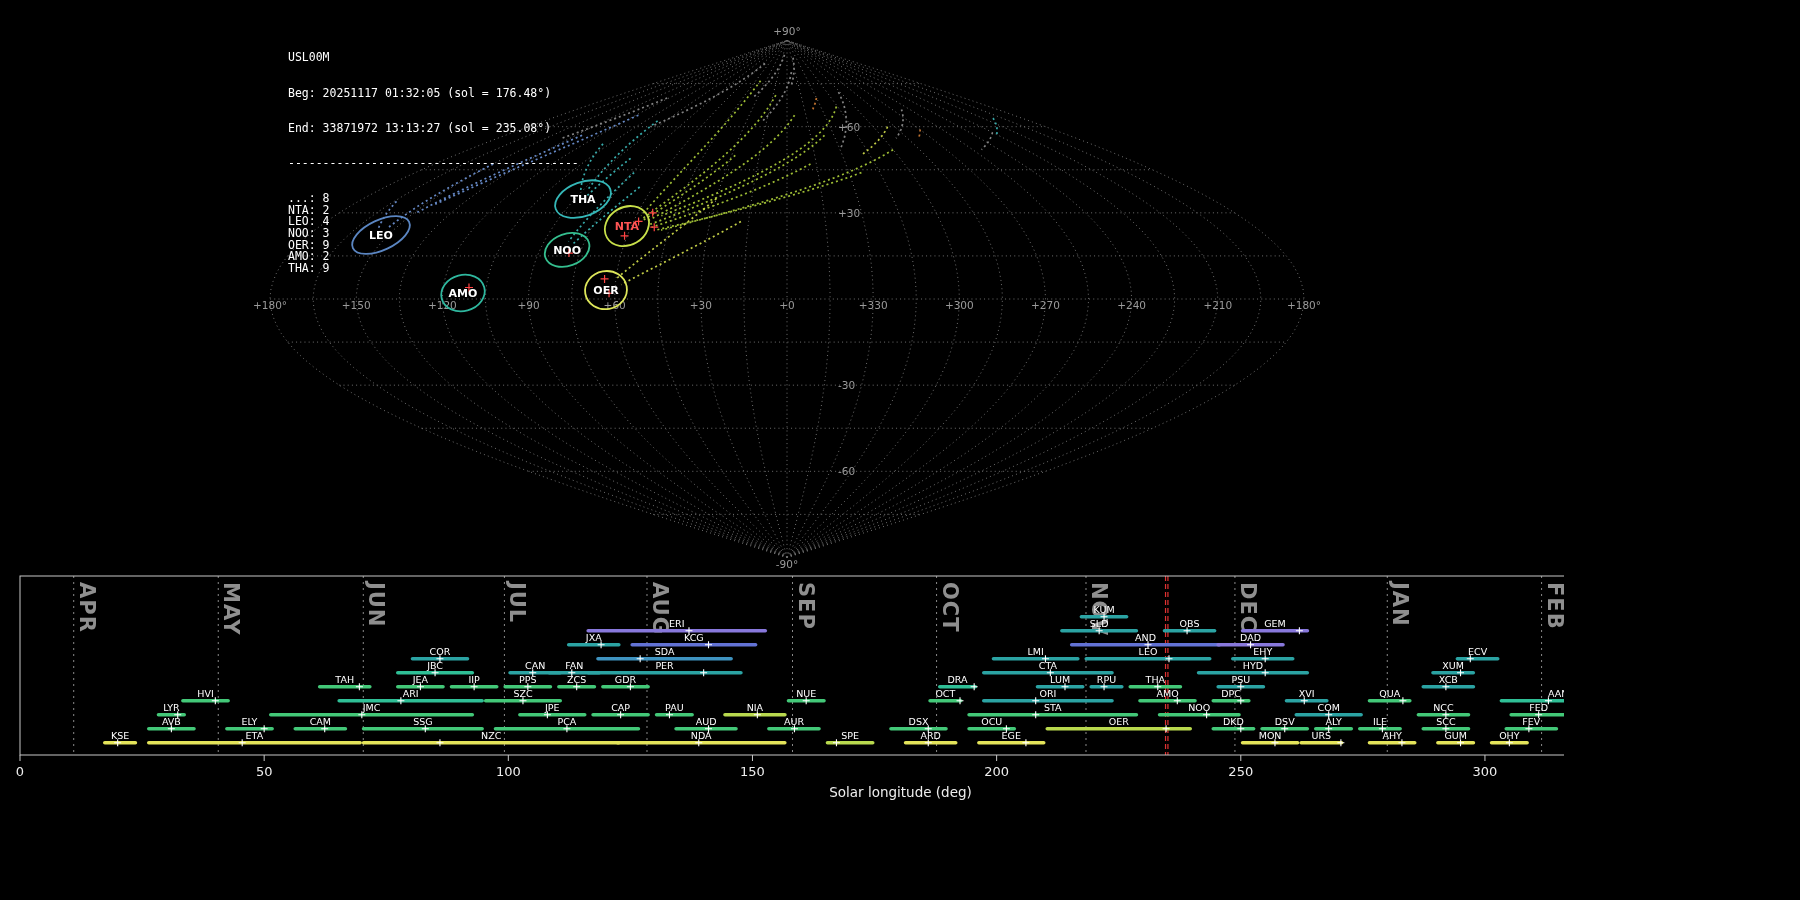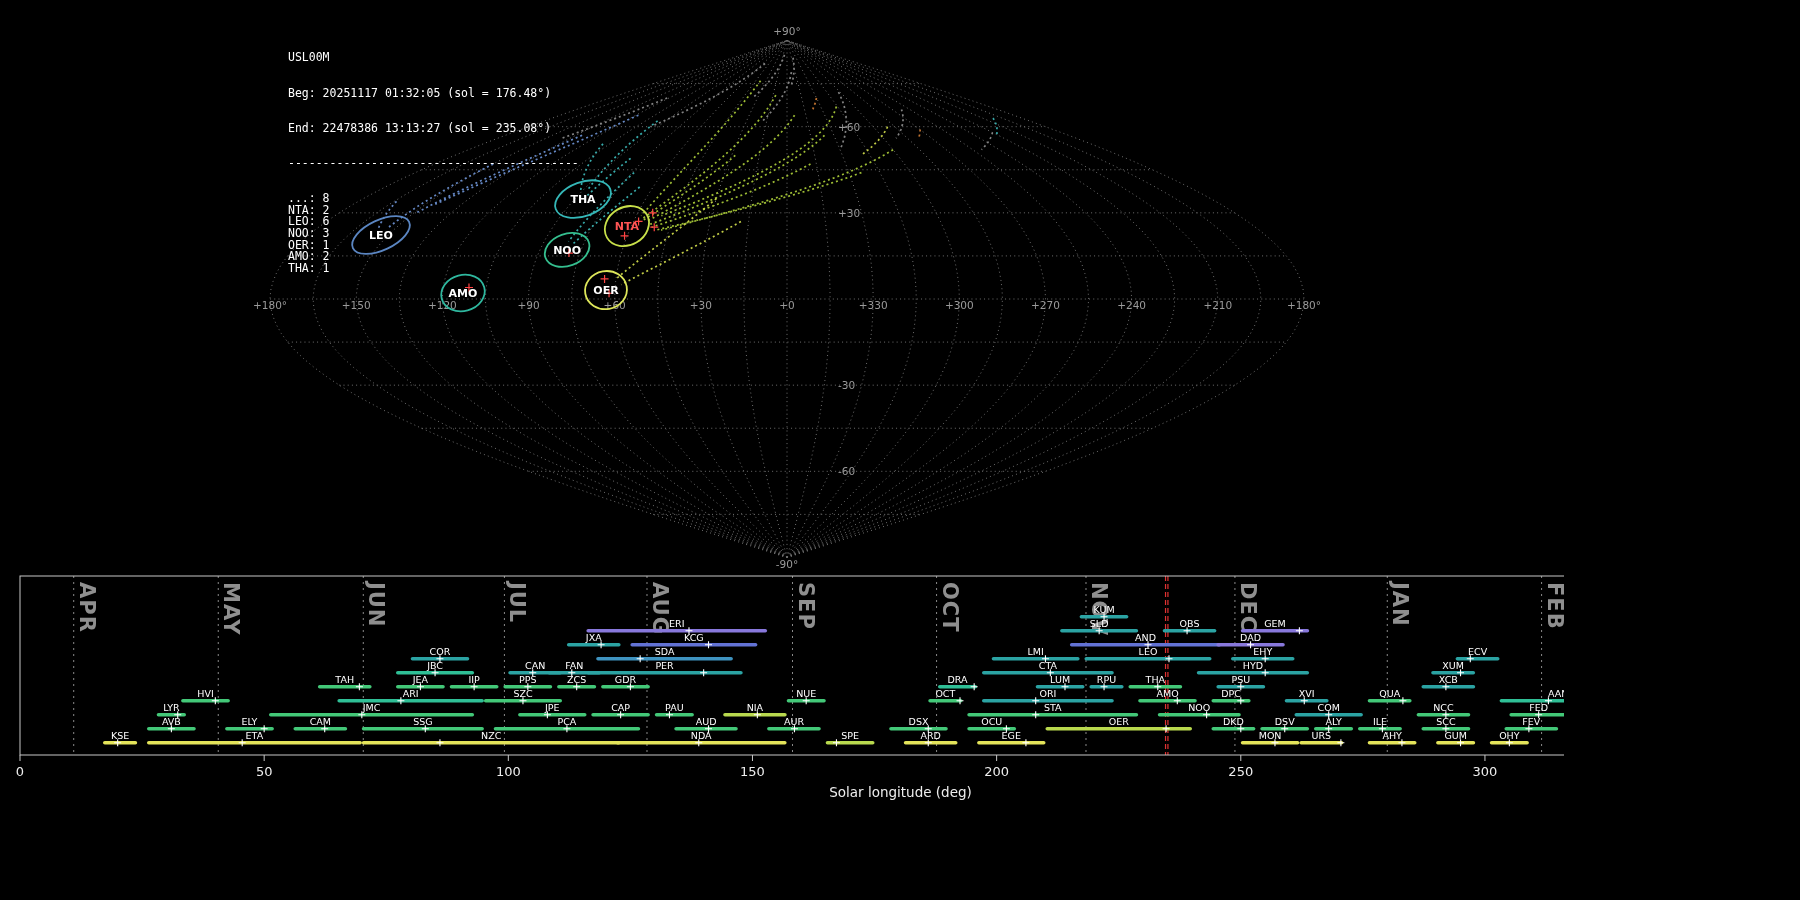--- a/index.html
+++ b/index.html
@@ -441,17 +441,17 @@
         <line x1="1484.942857142857" y1="736" x2="1484.942857142857" y2="742" stroke="#c8c8c8" stroke-width="1"></line>
         <text x="1484.942857142857" y="757" font-size="13" fill="#eeeeee" text-anchor="middle">300</text>
         <line x1="1729.1" y1="736" x2="1729.1" y2="742" stroke="#c8c8c8" stroke-width="1"></line>
         <text x="1729.1" y="757" font-size="13" fill="#eeeeee" text-anchor="middle">350</text>
         <text x="900.5" y="778" font-size="13.5" fill="#eeeeee" text-anchor="middle">Solar longitude (deg)</text>
       </g>
     </svg>
   <div class="info">
     <div>USL00M</div>
     <div>Beg: 20251117 01:32:05 (sol = 176.48°)</div>
-    <div>End: 22478386 13:13:27 (sol = 235.08°)</div>
+    <div>End: 33871972 13:13:27 (sol = 235.08°)</div>
     <div>------------------------------------------</div>
-    <div id="counts"><div>...: 8</div><div>NTA: 2</div><div>LEO: 6</div><div>NOO: 3</div><div>OER: 1</div><div>AMO: 2</div><div>THA: 1</div></div>
+    <div id="counts"><div>...: 8</div><div>NTA: 2</div><div>LEO: 4</div><div>NOO: 3</div><div>OER: 9</div><div>AMO: 2</div><div>THA: 9</div></div>
   </div>
 </div>
 
 </body></html>

